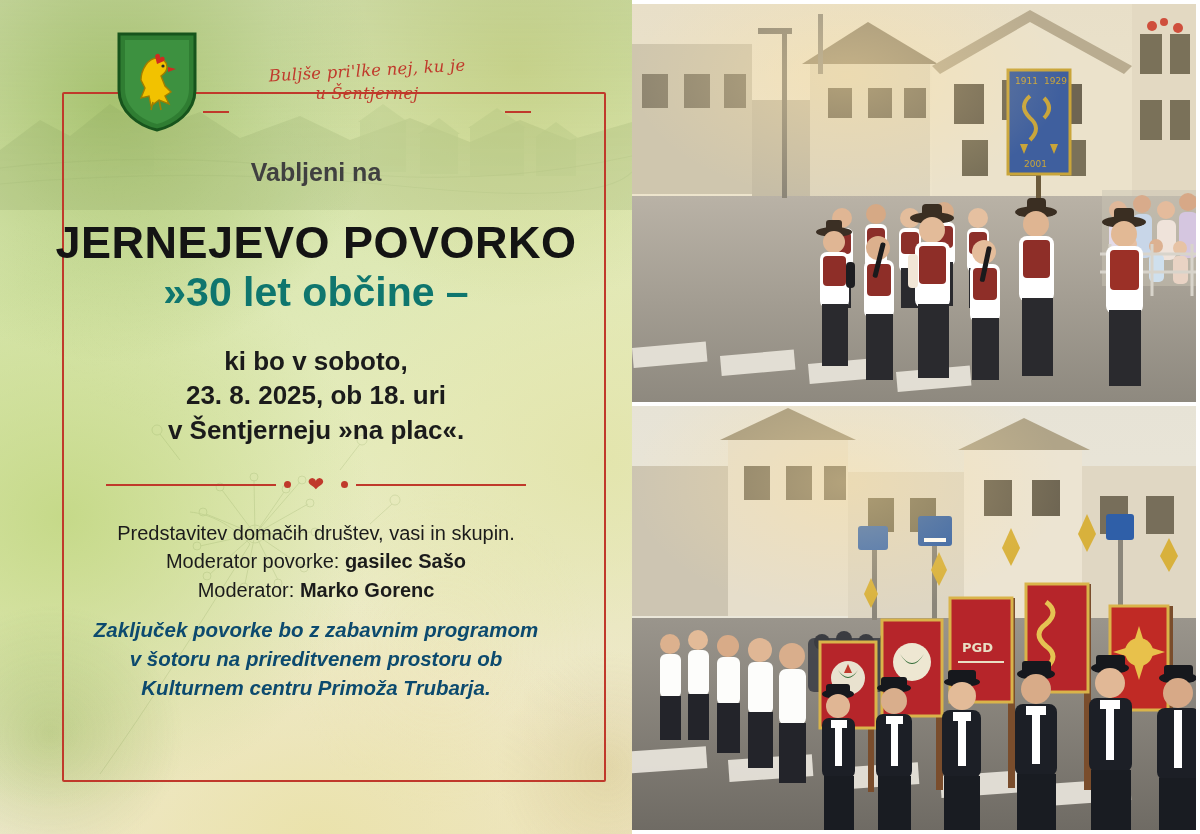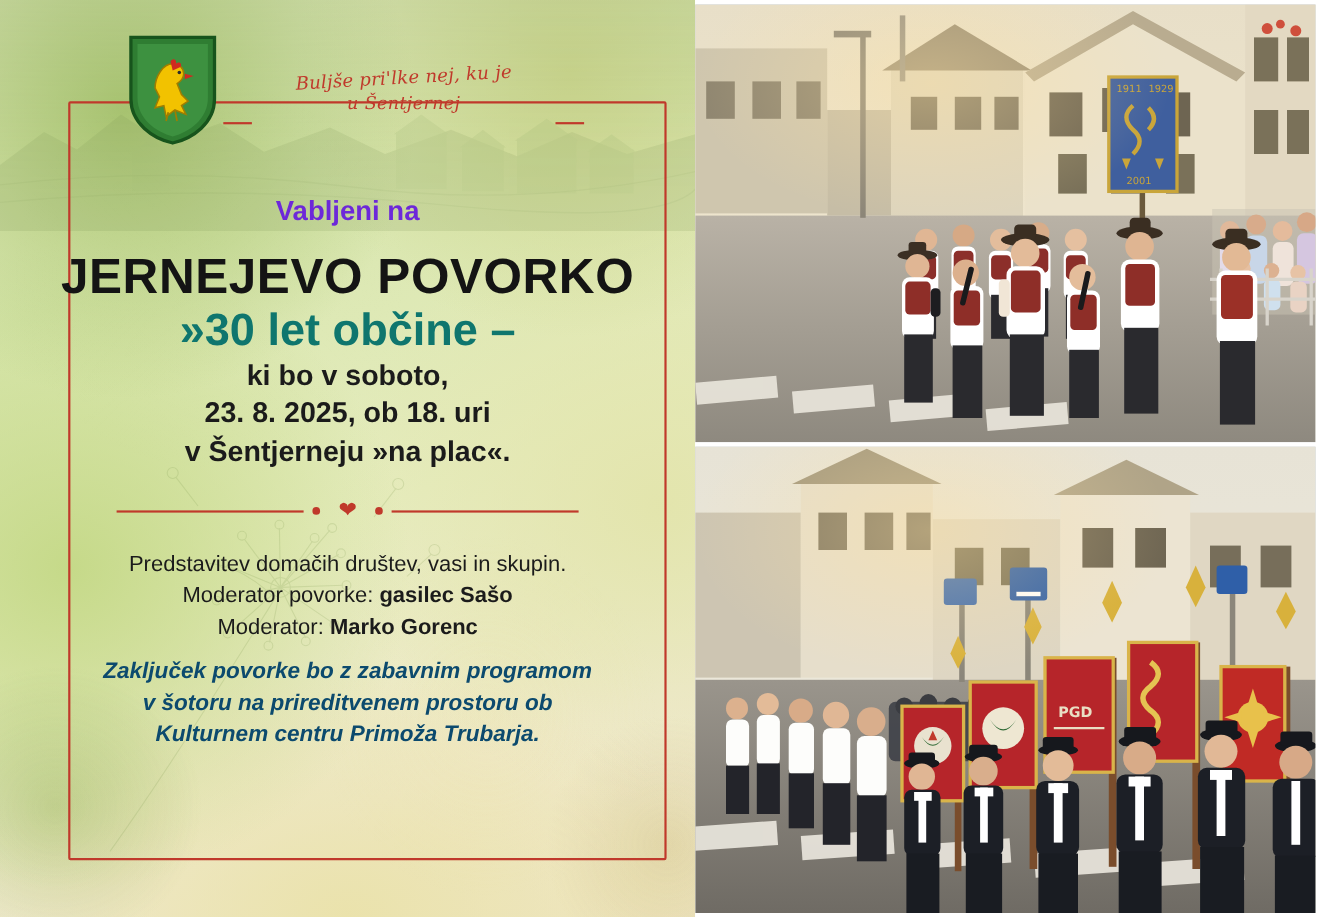--- a/index.html
+++ b/index.html
@@ -115,44 +115,45 @@
     font-family: "DejaVu Serif", serif;
     font-style: italic;
     font-size: 16px;
     color: #c0392b;
     margin-top: 4px;
     letter-spacing: .3px;
   }
 
   
   .invite {
-    margin-top: 44px;
+    margin-top: 24px;
     font-size: 25px;
     font-weight: 700;
-    color: #6d28d9;
+    color: #404040;
     text-align: center;
   }
   .title-main {
-    margin-top: 20px;
+    margin-top: 32px;
     font-size: 45px;
     font-weight: 700;
     letter-spacing: .5px;
     color: #141414;
     text-align: center;
     line-height: 1.05;
   }
   .title-sub {
     margin-top: 4px;
     font-size: 41px;
     font-weight: 700;
     color: #0f766e;
     text-align: center;
     line-height: 1.12;
   }
   .when {
+    margin-top: 28px;
     font-size: 26px;
     font-weight: 700;
     color: #1b1b1b;
     text-align: center;
     line-height: 1.32;
   }
 
   .divider {
     margin-top: 26px;
     width: 420px; height: 22px;

